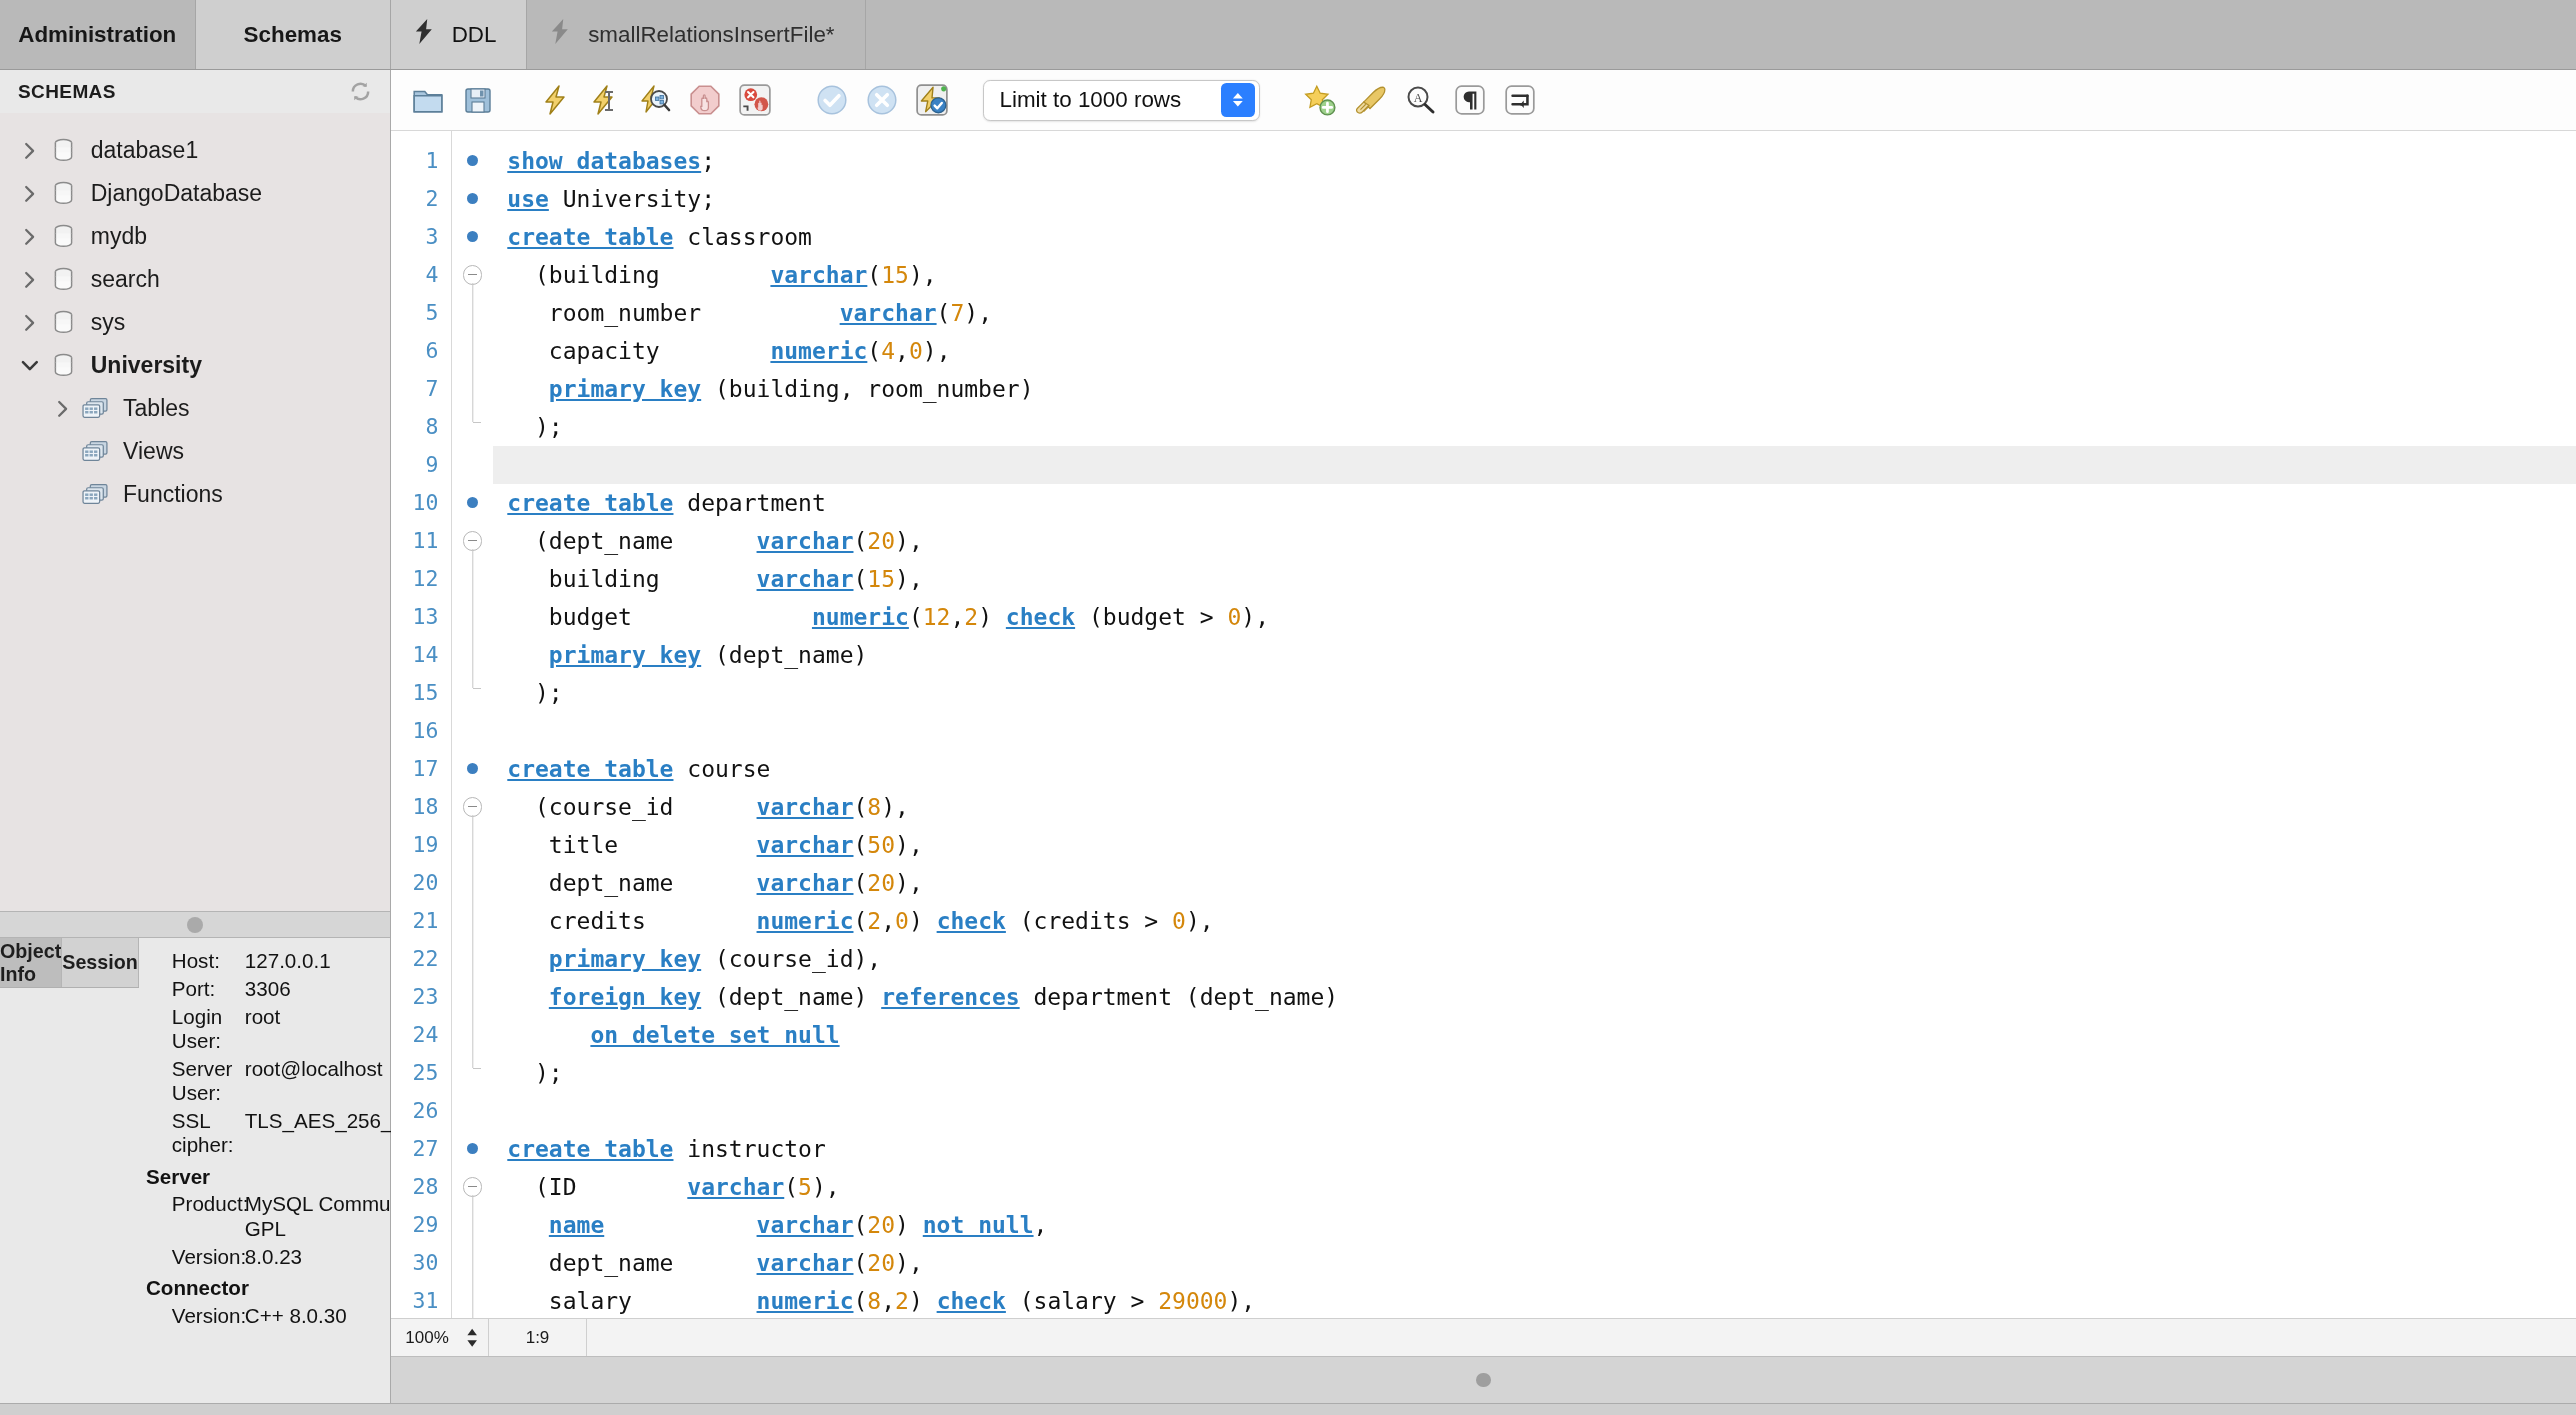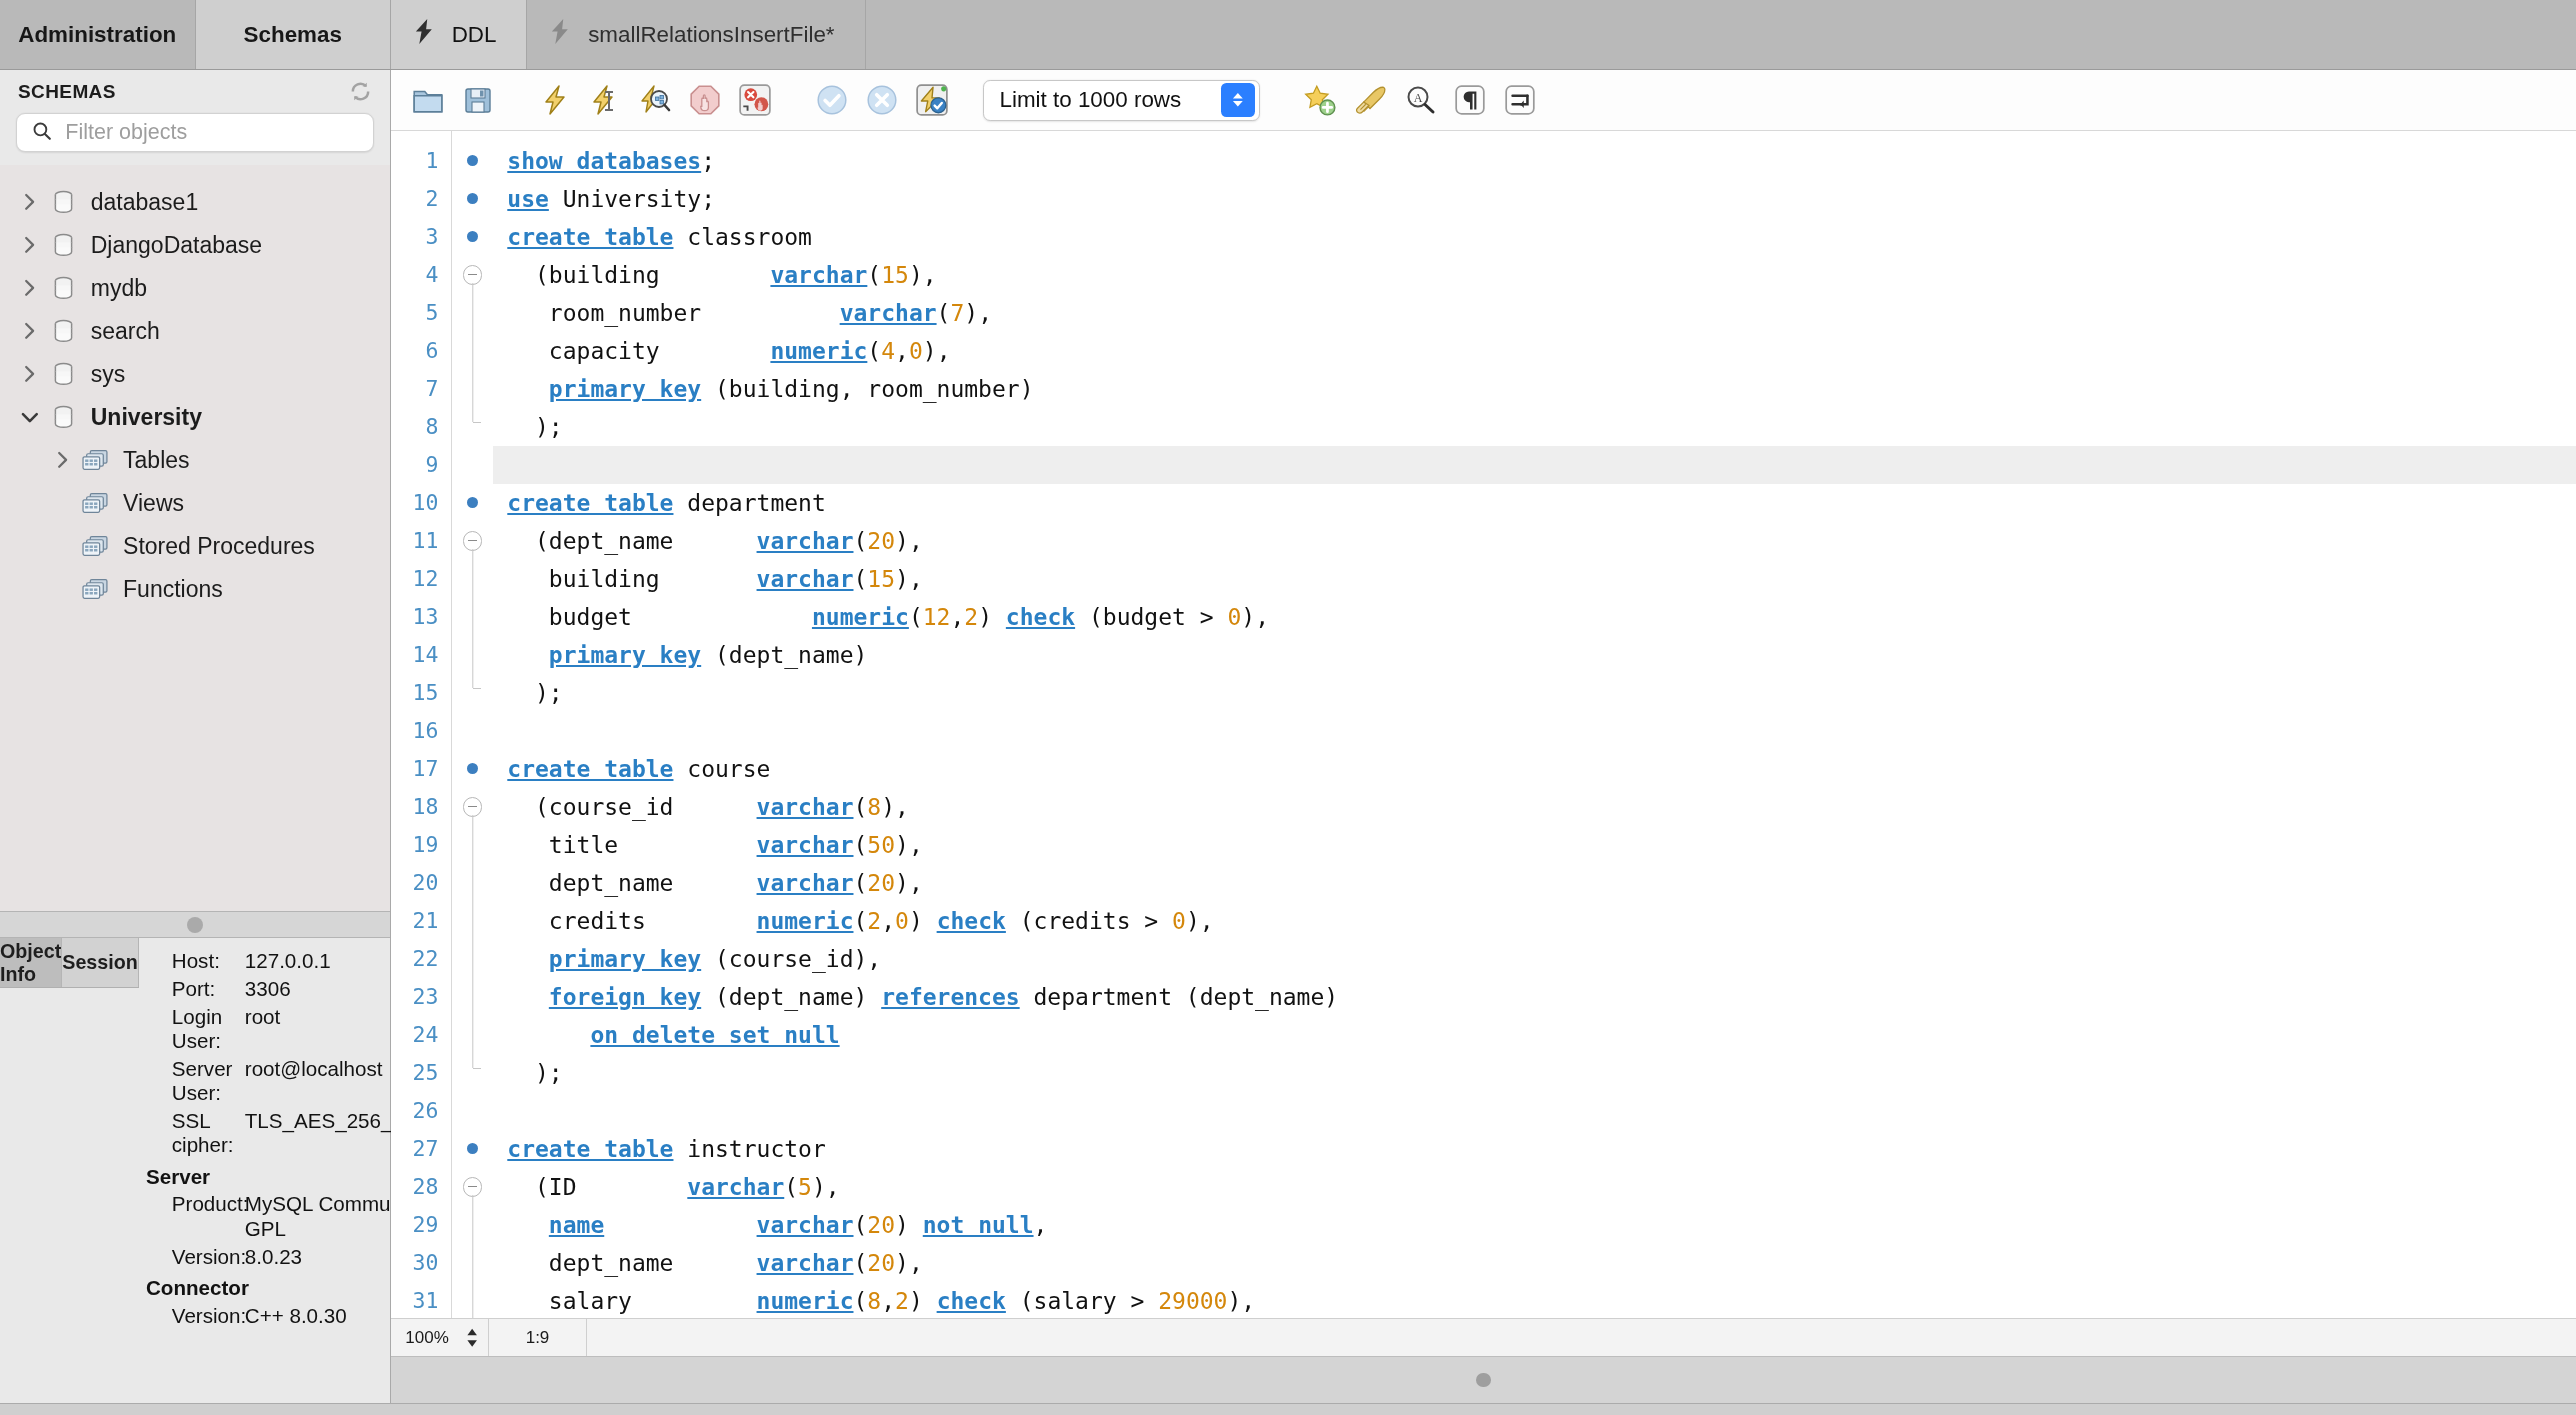--- a/index.html
+++ b/index.html
@@ -228,31 +228,20 @@
       <span>SCHEMAS</span>
       <span class="refresh-ico">
         <svg viewBox="0 0 24 24" width="23" height="23">
           <path d="M4 12a8 8 0 0 1 13.7-5.7M20 12a8 8 0 0 1-13.7 5.7" stroke="#6b6b6b" stroke-width="2.6" fill="none"></path>
           <path d="M18.6 2.8l-.2 4.4-4.3-.6z" fill="#6b6b6b"></path>
           <path d="M5.4 21.2l.2-4.4 4.3.6z" fill="#6b6b6b"></path>
         </svg>
       </span>
     </div>
 
-    <div class="filterwrap">
-      <div class="filterbox">
-        <span>
-          <svg viewBox="0 0 24 24" width="21.5" height="21.5">
-            <circle cx="10.5" cy="10.5" r="6.6" stroke="#3b3b3b" stroke-width="2.1" fill="none"></circle>
-            <path d="M15.5 15.5L21 21" stroke="#3b3b3b" stroke-width="2.4" stroke-linecap="round"></path>
-          </svg>
-        </span>
-        <input type="text" placeholder="Filter objects" style="">
-      </div>
-    </div>
 
     <div class="tree" id="tree">
         <div class="trow">
           <span class="chev">
             <svg viewBox="0 0 14 20" width="14.3" height="19.7">
               <path d="M4 3l7 7-7 7" stroke="#6b6b6b" stroke-width="2.3" fill="none" stroke-linecap="round" stroke-linejoin="round"></path>
             </svg>
           </span>
           <span class="ticon">
             <svg viewBox="0 0 24 24" width="27" height="27">
@@ -378,39 +367,20 @@
                 <rect x="3" y="10" width="3.2" height="2.4"></rect>
                 <rect x="7.3" y="10" width="3.2" height="2.4"></rect>
                 <rect x="3" y="13.4" width="3.2" height="2.4"></rect>
                 <rect x="7.3" y="13.4" width="3.2" height="2.4"></rect>
                 <rect x="11.6" y="10" width="3.2" height="2.4"></rect>
                 <rect x="11.6" y="13.4" width="3.2" height="2.4"></rect>
               </g>
             </svg>
           </span>
           <span>Views</span>
-        </div>
-        <div class="trow lvl2">
-          <span class="chev empty"></span>
-          <span class="ticon">
-            <svg viewBox="0 0 26 22" width="27" height="23">
-              <rect x="8" y="1.5" width="16" height="12" rx="1.4" fill="#c9d6e2" stroke="#6f8599" stroke-width="1.2"></rect>
-              <rect x="4.5" y="4.5" width="16" height="12" rx="1.4" fill="#dde6ee" stroke="#6f8599" stroke-width="1.2"></rect>
-              <rect x="1" y="7.5" width="16" height="12" rx="1.4" fill="#eef3f8" stroke="#6f8599" stroke-width="1.2"></rect>
-              <g fill="#8aa6bd">
-                <rect x="3" y="10" width="3.2" height="2.4"></rect>
-                <rect x="7.3" y="10" width="3.2" height="2.4"></rect>
-                <rect x="3" y="13.4" width="3.2" height="2.4"></rect>
-                <rect x="7.3" y="13.4" width="3.2" height="2.4"></rect>
-                <rect x="11.6" y="10" width="3.2" height="2.4"></rect>
-                <rect x="11.6" y="13.4" width="3.2" height="2.4"></rect>
-              </g>
-            </svg>
-          </span>
-          <span>Stored Procedures</span>
         </div>
         <div class="trow lvl2">
           <span class="chev empty"></span>
           <span class="ticon">
             <svg viewBox="0 0 26 22" width="27" height="23">
               <rect x="8" y="1.5" width="16" height="12" rx="1.4" fill="#c9d6e2" stroke="#6f8599" stroke-width="1.2"></rect>
               <rect x="4.5" y="4.5" width="16" height="12" rx="1.4" fill="#dde6ee" stroke="#6f8599" stroke-width="1.2"></rect>
               <rect x="1" y="7.5" width="16" height="12" rx="1.4" fill="#eef3f8" stroke="#6f8599" stroke-width="1.2"></rect>
               <g fill="#8aa6bd">
                 <rect x="3" y="10" width="3.2" height="2.4"></rect>

